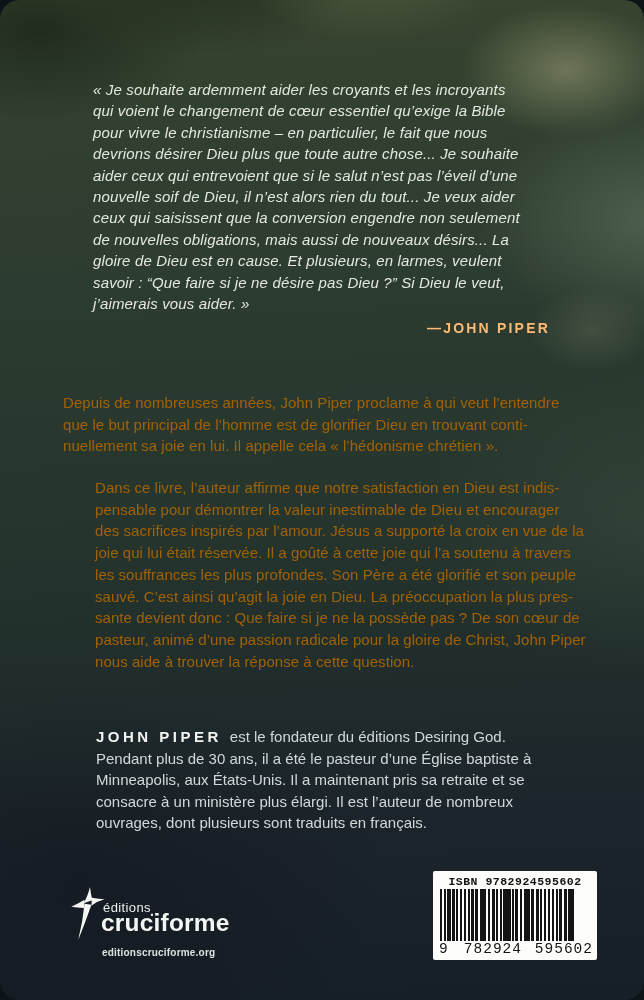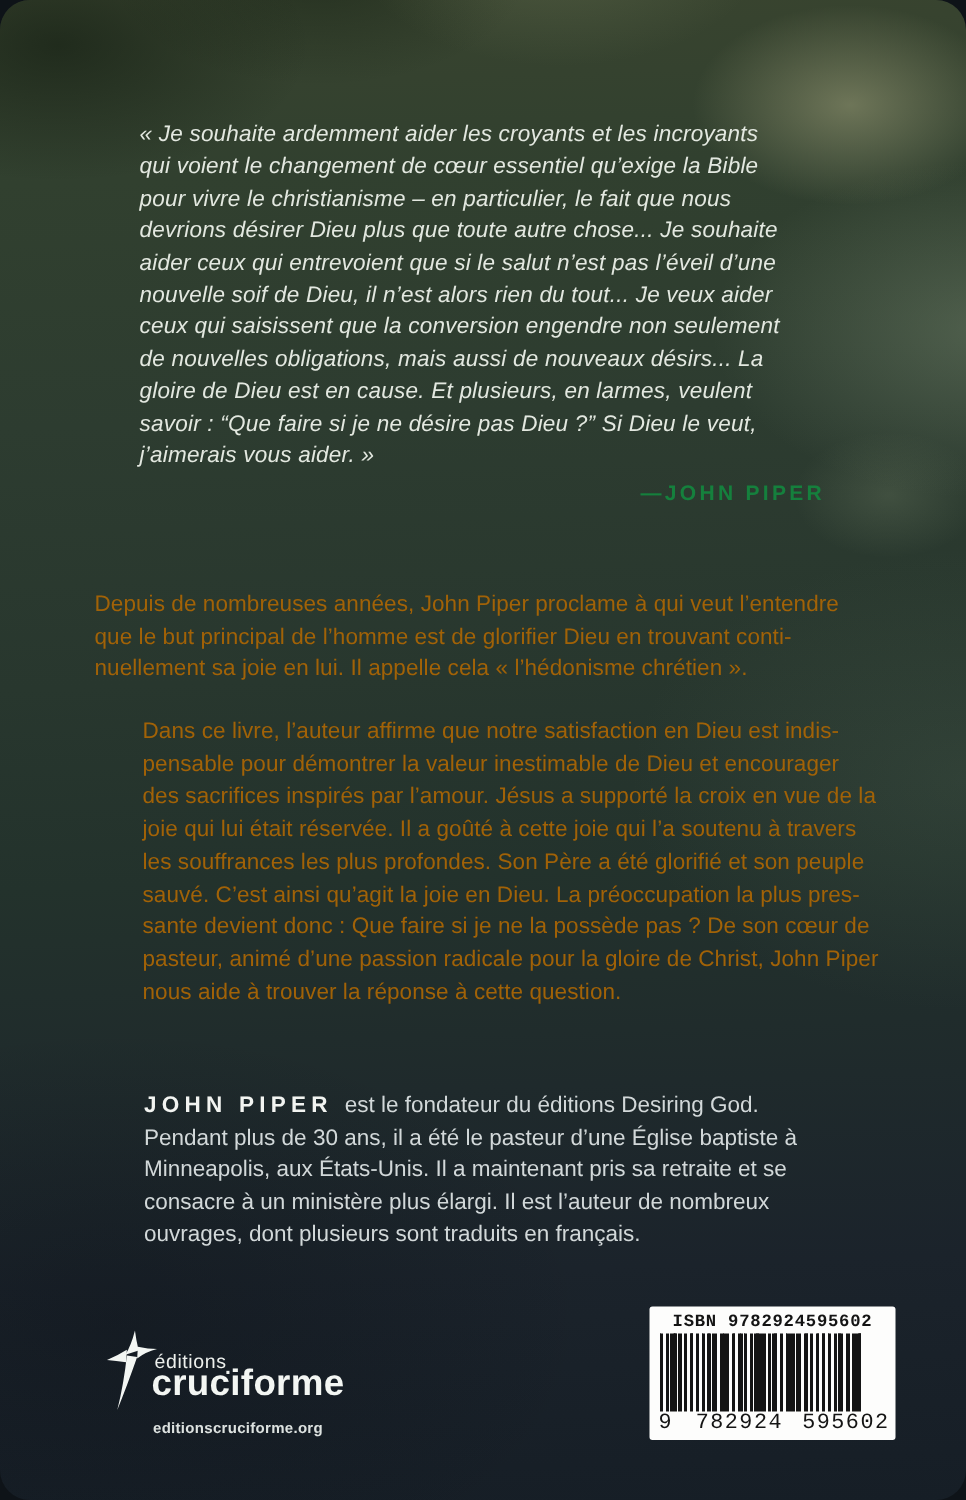--- a/index.html
+++ b/index.html
@@ -23,21 +23,21 @@
       linear-gradient(178deg,#39442f 0%,#31402f 12%,#2d3c30 28%,#28372e 45%,#23322c 58%,#1f2a2c 72%,#1b232b 84%,#161e26 100%);
   }
   .txt{position:absolute;white-space:nowrap;}
   .quote{
     left:93px;top:79px;
     font-size:15px;font-style:italic;line-height:21.4px;
     letter-spacing:0.15px;color:#e3e8e0;
   }
   .attribution{
     right:94px;top:320px;text-align:right;
-    font-size:14px;font-weight:bold;letter-spacing:2.2px;color:#15803d;
+    font-size:14px;font-weight:bold;letter-spacing:2.2px;color:#fdba74;
   }
   .body-par{
     left:63px;font-size:15px;line-height:21.7px;
     letter-spacing:0.05px;color:#a16207;
   }
   .par1{top:392px;}
   .par2{top:477px;margin-left:32px;}
   .bio{
     left:96px;top:726px;font-size:15px;line-height:21.6px;color:#d2d8d9;
   }

